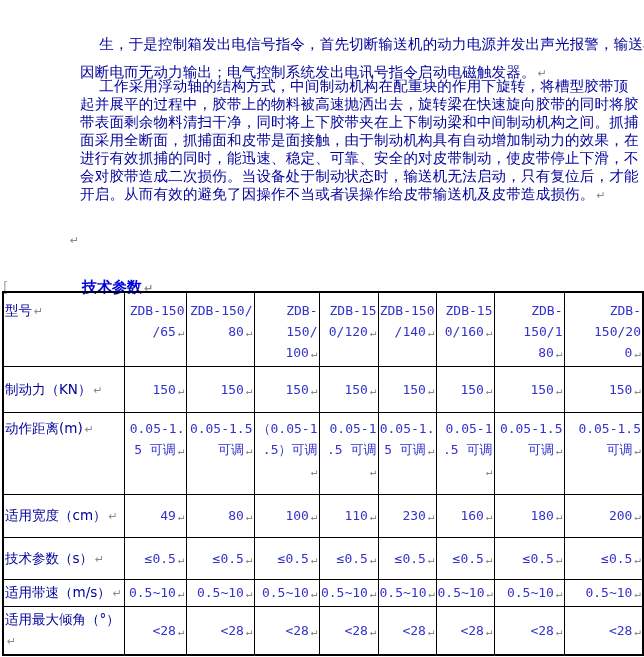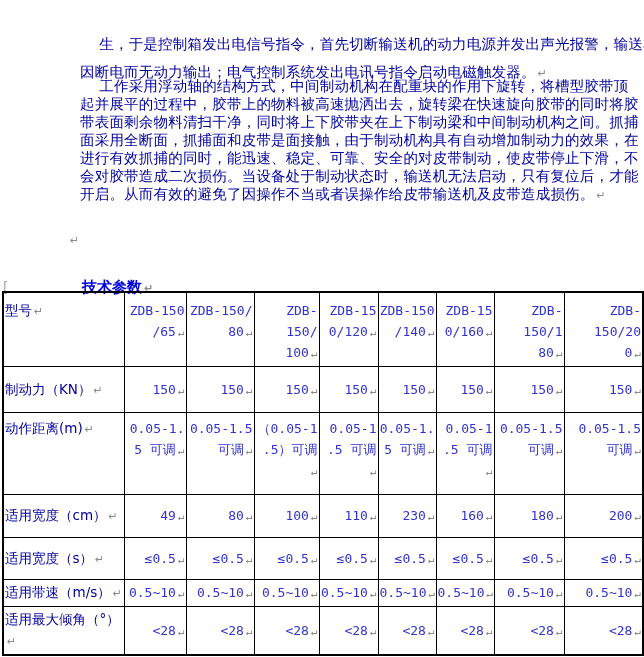--- a/index.html
+++ b/index.html
@@ -135,21 +135,21 @@
           <td class="val"><span>49</span><span class="pilcrow">↵</span></td>
           <td class="val"><span>80</span><span class="pilcrow">↵</span></td>
           <td class="val"><span>100</span><span class="pilcrow">↵</span></td>
           <td class="val"><span>110</span><span class="pilcrow">↵</span></td>
           <td class="val"><span>230</span><span class="pilcrow">↵</span></td>
           <td class="val"><span>160</span><span class="pilcrow">↵</span></td>
           <td class="val"><span>180</span><span class="pilcrow">↵</span></td>
           <td class="val"><span>200</span><span class="pilcrow">↵</span></td>
         </tr>
         <tr>
-          <td class="label"><span>适用宽度（s）</span><span class="pilcrow">↵</span></td>
+          <td class="label"><span>技术参数（s）</span><span class="pilcrow">↵</span></td>
           <td class="val"><span>≤0.5</span><span class="pilcrow">↵</span></td>
           <td class="val"><span>≤0.5</span><span class="pilcrow">↵</span></td>
           <td class="val"><span>≤0.5</span><span class="pilcrow">↵</span></td>
           <td class="val"><span>≤0.5</span><span class="pilcrow">↵</span></td>
           <td class="val"><span>≤0.5</span><span class="pilcrow">↵</span></td>
           <td class="val"><span>≤0.5</span><span class="pilcrow">↵</span></td>
           <td class="val"><span>≤0.5</span><span class="pilcrow">↵</span></td>
           <td class="val"><span>≤0.5</span><span class="pilcrow">↵</span></td>
         </tr>
         <tr>

